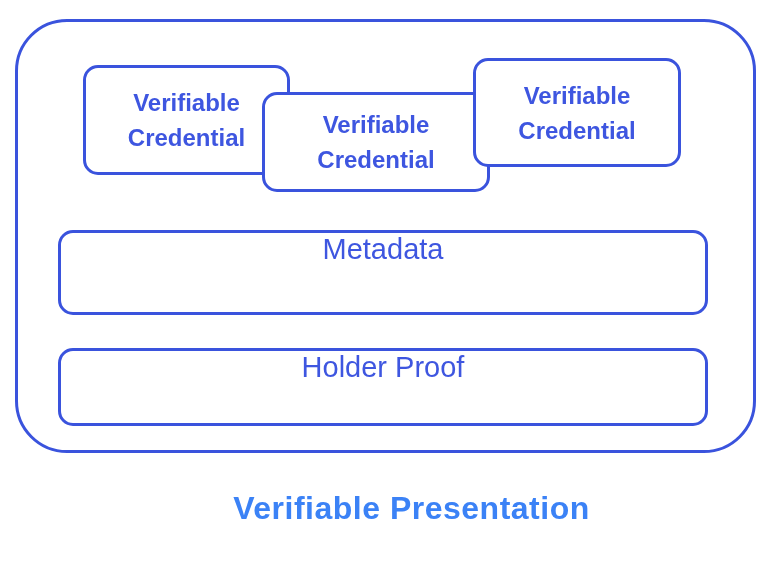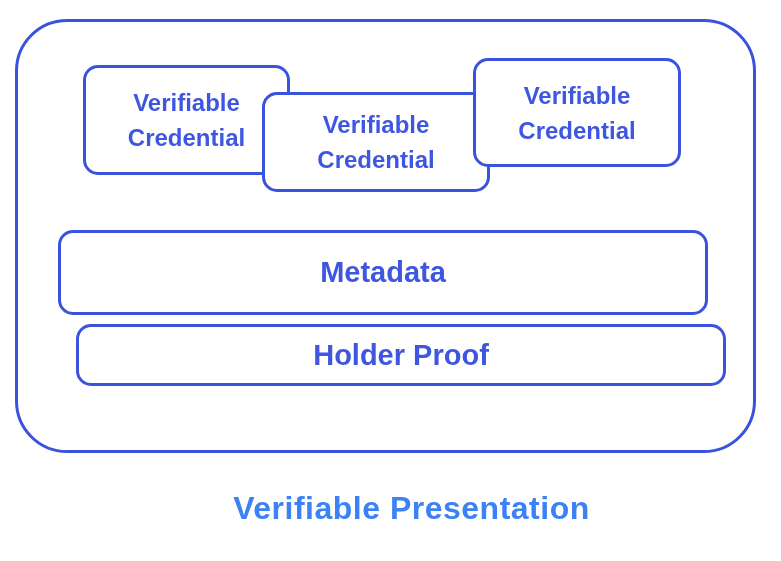--- a/index.html
+++ b/index.html
@@ -65,35 +65,33 @@
   }
   .wide-box {
     position: absolute;
     left: 58px;
     width: 650px;
     box-sizing: border-box;
     border: 3px solid #3a53dd;
     border-radius: 15px;
     background: #ffffff;
     display: flex;
-    align-items: center;
     justify-content: center;
     text-align: center;
     color: #3e56e0;
-    font-weight: bold;
+    font-weight: normal;
     font-size: 29px;
   }
   .metadata-box {
     top: 230px;
     height: 85px;
   }
   .holder-proof-box {
-    top: 324px;
-    height: 62px;
-    margin-left: 18px;
+    top: 348px;
+    height: 78px;
   }
   .caption {
     position: absolute;
     left: 0;
     top: 490px;
     width: 781px;
     text-align: center;
     text-indent: 42px;
     color: #3b82f6;
     font-weight: bold;

